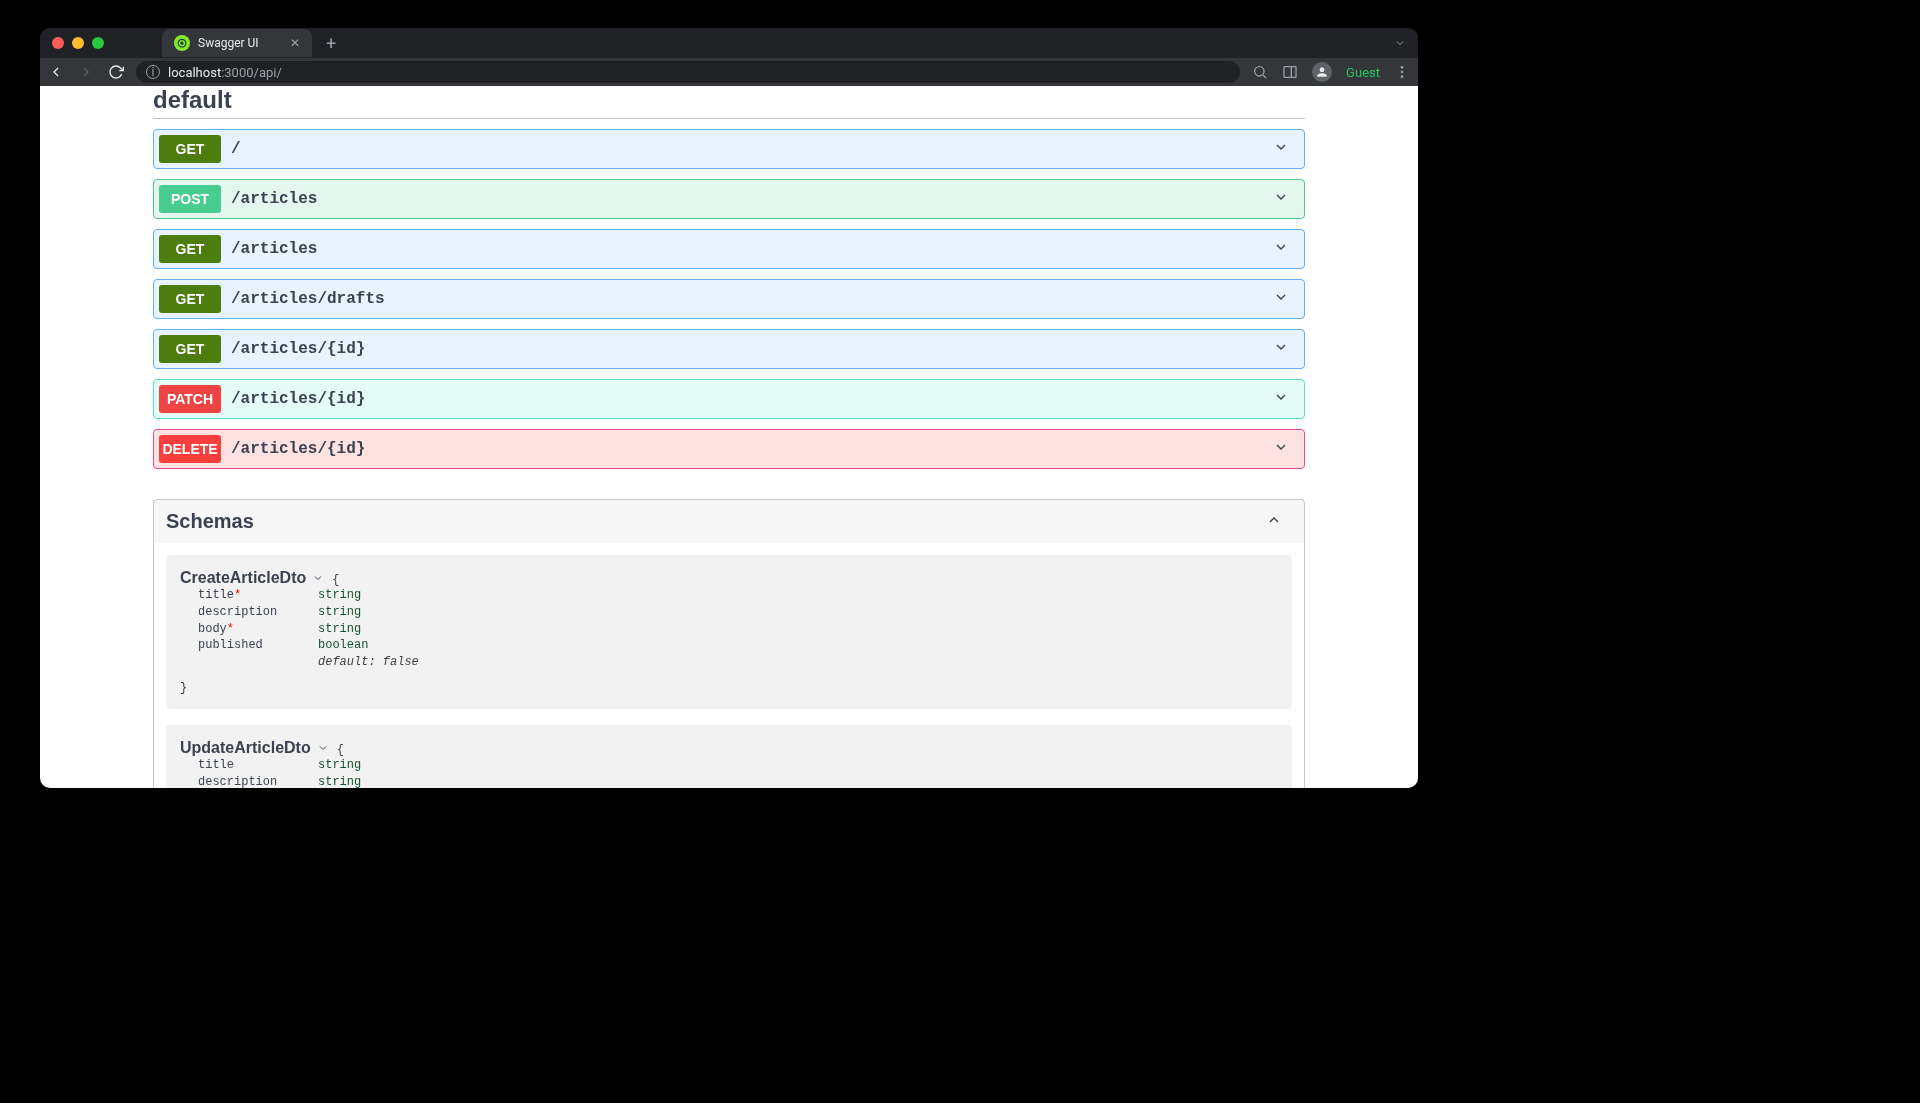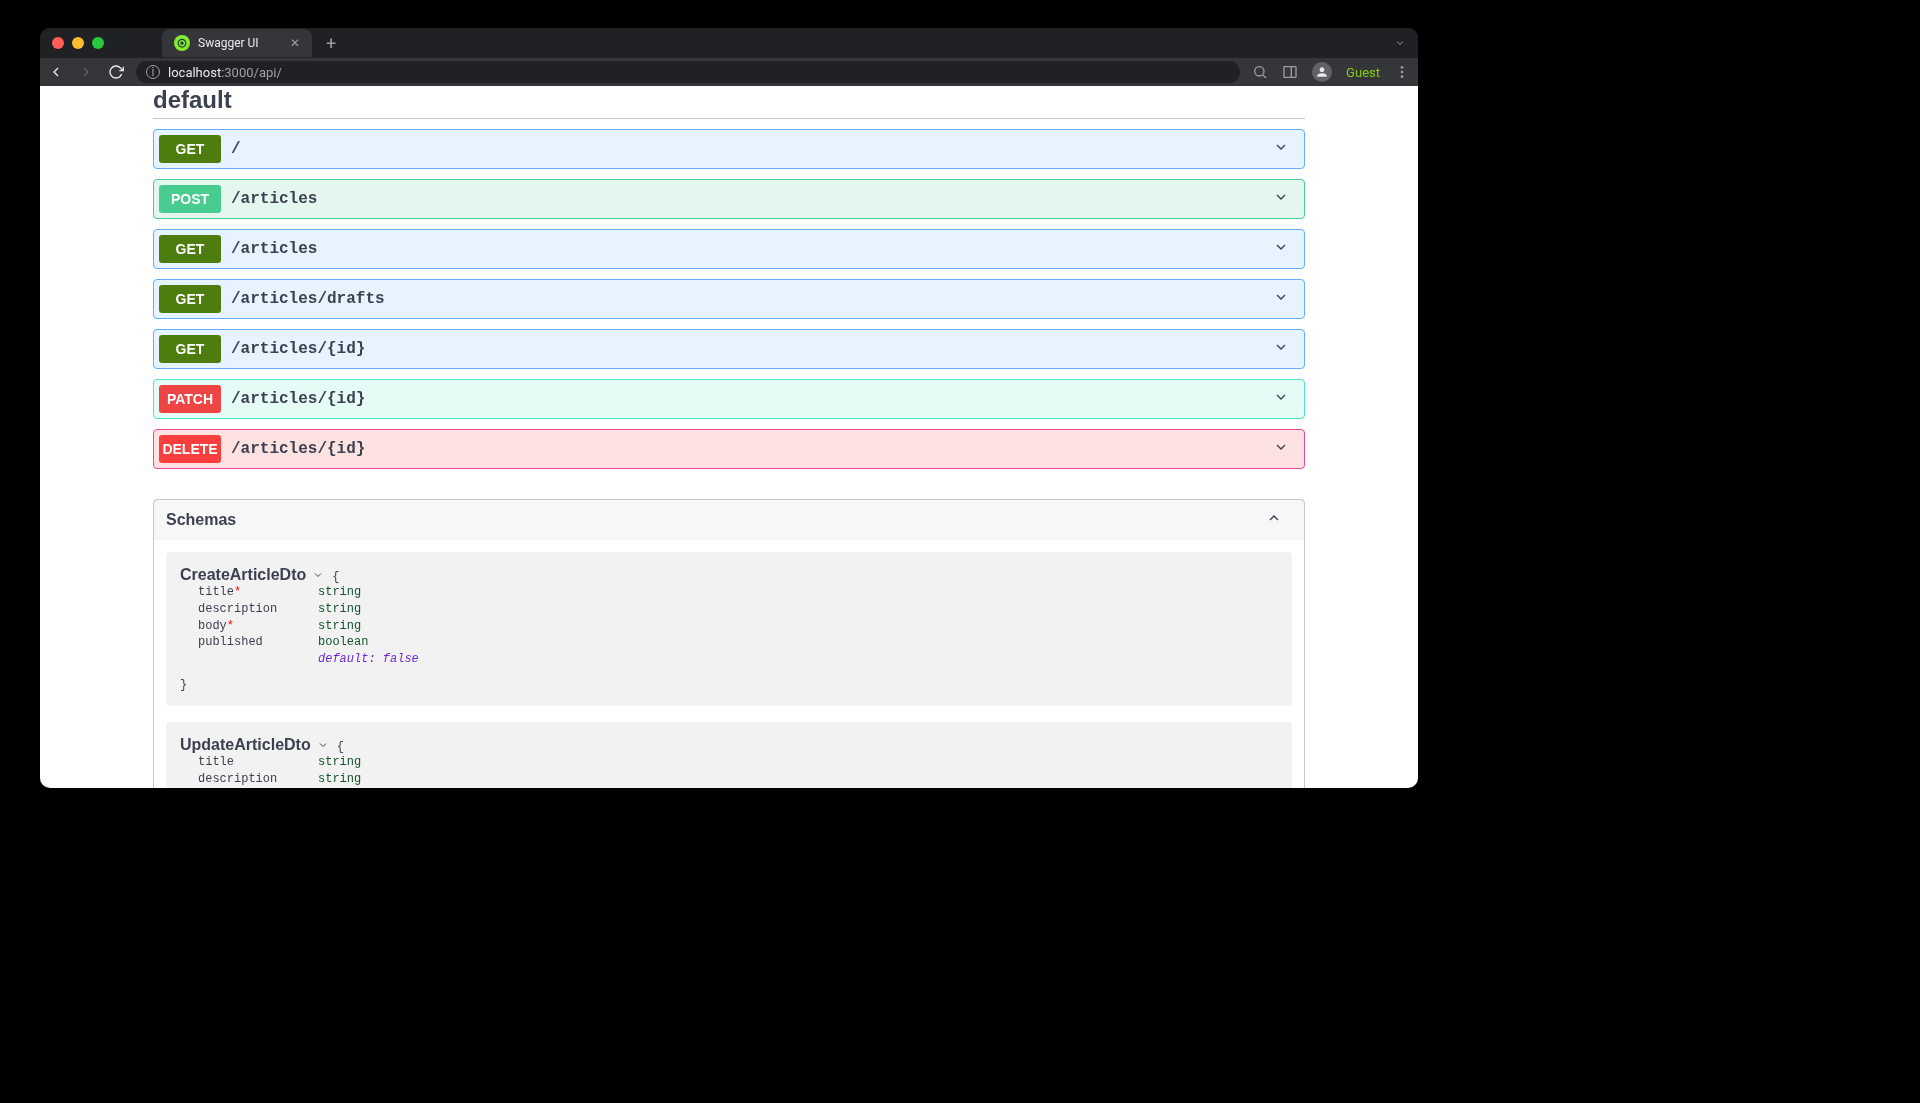--- a/index.html
+++ b/index.html
@@ -146,21 +146,21 @@
     color: #3b4151;
   }
   .chevron svg { width:16px;height:16px;stroke:#3b4151;stroke-width:2;fill:none;}
   .schemas-section {
     border: 1px solid rgba(59,65,81,.3);
     border-radius: 4px;
     margin-top: 30px;
   }
   .schemas-header {
     padding: 10px 12px;
-    font-size: 16px;
+    font-size: 20px;
     font-weight: 700;
     display: flex;
     align-items: center;
     background: rgba(0,0,0,.03);
     cursor: pointer;
   }
   .schemas-body {
     padding: 12px;
   }
   .schema-box {
@@ -177,21 +177,21 @@
     font-weight: 700;
     display: inline-flex;
     align-items: center;
     gap: 6px;
   }
   .schema-name svg { width:12px;height:12px;stroke:#3b4151;stroke-width:2;fill:none;}
   .schema-brace { margin-left: 8px; font-family: "Courier New", monospace; font-size: 12px; font-weight:normal;}
   .schema-row { display: flex; padding-left: 18px; line-height: 1.4; }
   .prop-name { width: 120px; }
   .prop-type { color: #14532d; }
-  .prop-default { color: #6d28d9; font-style: italic; padding-left: 120px; }
+  .prop-default { color: #404040; font-style: italic; padding-left: 120px; }
   .required { color: #ff0000; }
   .close-brace { padding-top: 10px; }
 </style>
 </head>
 <body>
 
 <div class="browser-window">
   <div class="titlebar">
     <div class="traffic">
       <div class="dot red"></div>
@@ -247,21 +247,21 @@
         <svg viewBox="0 0 24 24" width="16" height="16" fill="none" stroke="#9aa0a6" stroke-width="2">
             <rect x="3" y="4" width="18" height="16" rx="1"></rect>
             <line x1="14" y1="4" x2="14" y2="20"></line>
           </svg>
       </div>
       <div class="avatar">
         <svg viewBox="0 0 24 24">
             <path d="M12 12c2.21 0 4-1.79 4-4s-1.79-4-4-4-4 1.79-4 4 1.79 4 4 4zm0 2c-2.67 0-8 1.34-8 4v2h16v-2c0-2.66-5.33-4-8-4z"></path>
           </svg>
       </div>
-      <span style="color:#84cc16;">Guest</span>
+      <span style="color:#22c55e;">Guest</span>
       <div class="nav-icon">
         <svg viewBox="0 0 24 24" width="16" height="16" fill="#9aa0a6">
             <circle cx="12" cy="5" r="2"></circle>
             <circle cx="12" cy="12" r="2"></circle>
             <circle cx="12" cy="19" r="2"></circle>
           </svg>
       </div>
     </div>
   </div>
 

